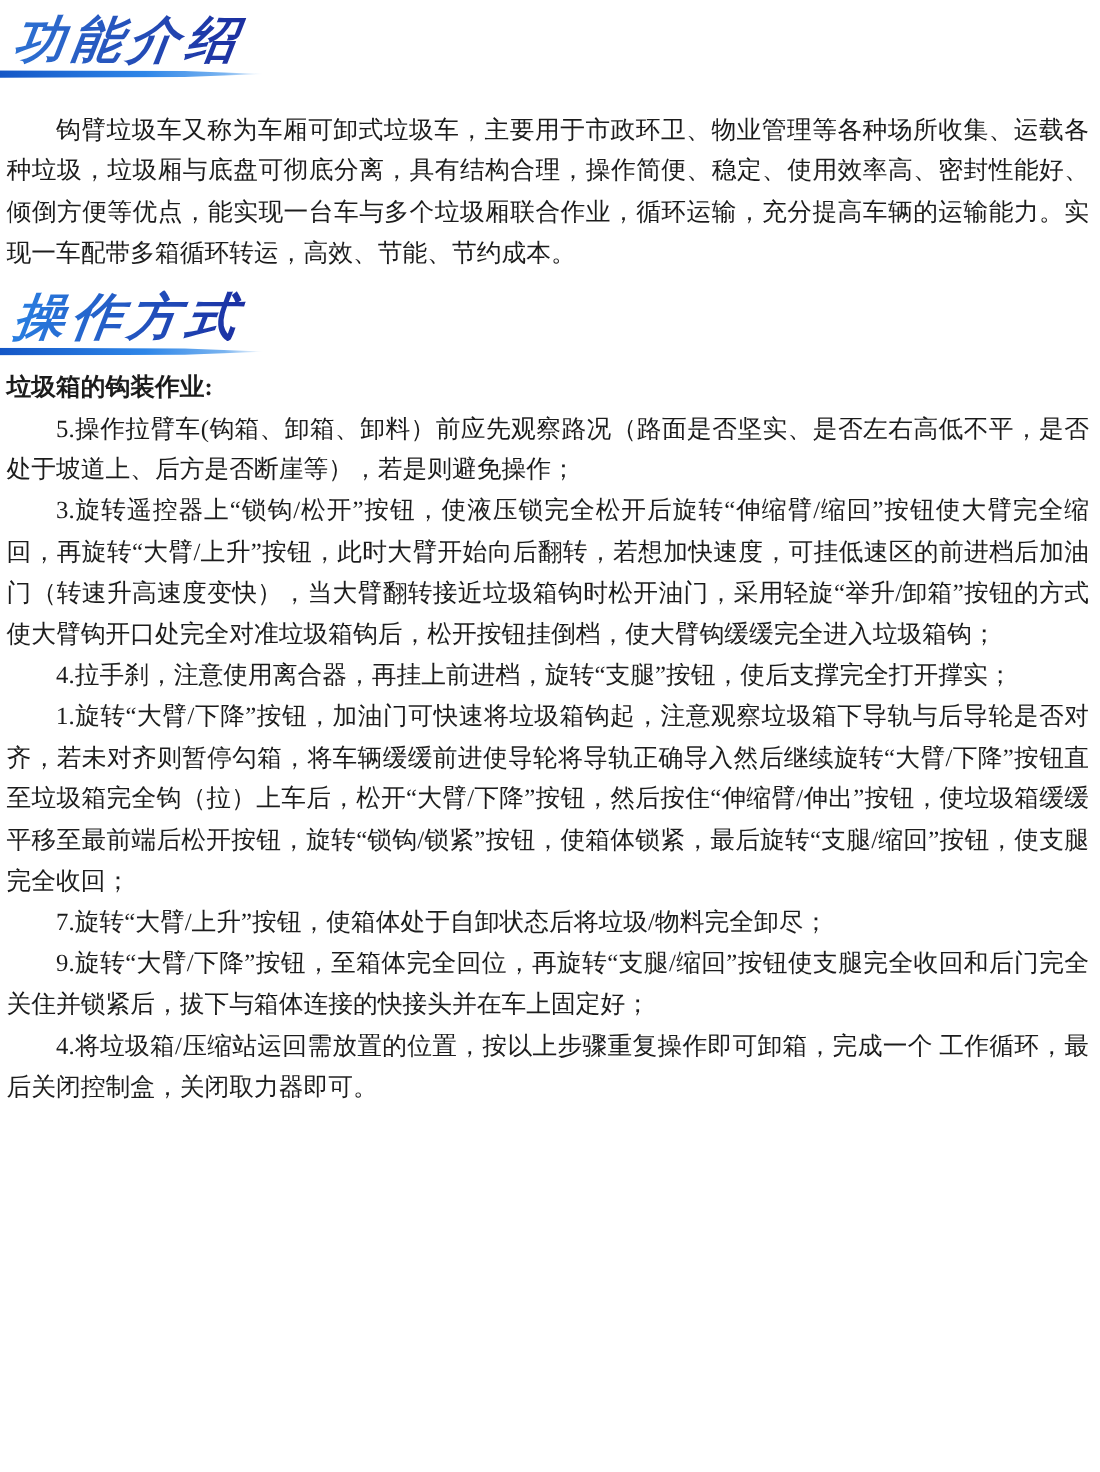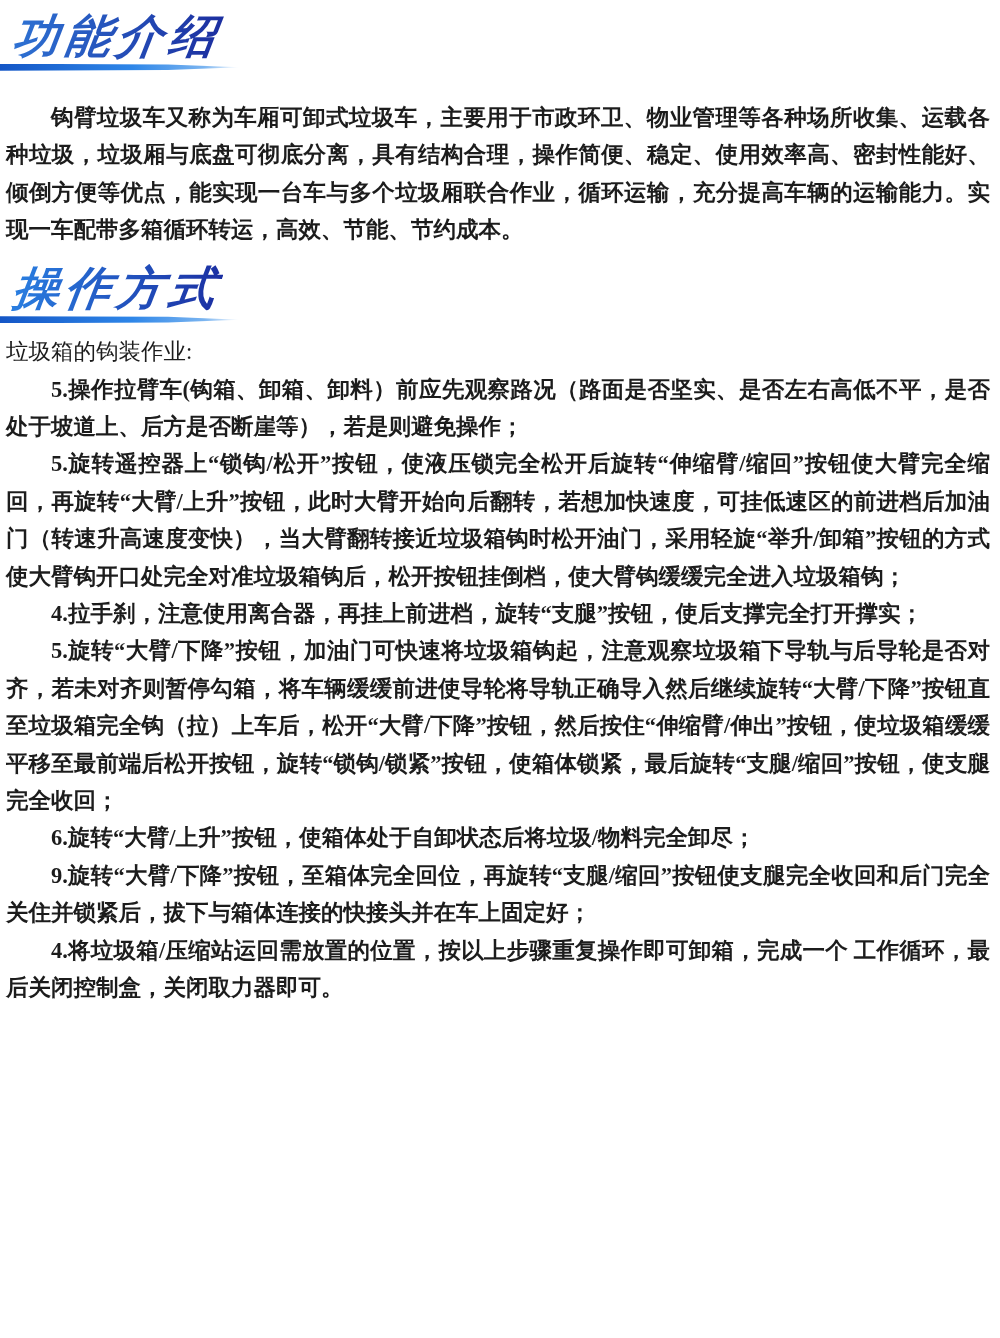--- a/index.html
+++ b/index.html
@@ -49,41 +49,41 @@
     margin:3px 0 0 -6px;
     background:linear-gradient(90deg,var(--bar-start) 0%,var(--bar-mid) 55%,var(--bar-end) 85%,rgba(122,180,240,0) 100%);
     clip-path:polygon(0 0,70% 10%,100% 50%,70% 90%,0 100%);
   }
   .para{
     margin:0;
     font-size:22.5px;
     line-height:37.4px;
     text-align:justify;
   }
-  .indent{text-indent:2em;font-weight:bold;}
+  .indent{text-indent:2em;}
   .lead{margin-top:28px;}
-  .intro{margin-top:10px;text-indent:0;}
+  .intro{margin-top:10px;text-indent:0;font-weight:bold;}
 </style>
 </head>
 <body>
 
 <div class="page">
 
   <div class="section">
     <h1 class="section-title t1">功能介绍</h1>
     <div class="title-bar"></div>
     <p class="para indent lead">钩臂垃圾车又称为车厢可卸式垃圾车，主要用于市政环卫、物业管理等各种场所收集、运载各种垃圾，垃圾厢与底盘可彻底分离，具有结构合理，操作简便、稳定、使用效率高、密封性能好、倾倒方便等优点，能实现一台车与多个垃圾厢联合作业，循环运输，充分提高车辆的运输能力。实现一车配带多箱循环转运，高效、节能、节约成本。</p>
   </div>
 
   <div class="section">
     <h1 class="section-title t2">操作方式</h1>
     <div class="title-bar"></div>
     <p class="para intro">垃圾箱的钩装作业:</p>
     <p class="para indent">5.操作拉臂车(钩箱、卸箱、卸料）前应先观察路况（路面是否坚实、是否左右高低不平，是否处于坡道上、后方是否断崖等），若是则避免操作；</p>
-    <p class="para indent">5.旋转遥控器上“锁钩/松开”按钮，使液压锁完全松开后旋转“伸缩臂/缩回”按钮使大臂完全缩回，再旋转“大臂/上升”按钮，此时大臂开始向后翻转，若想加快速度，可挂低速区的前进档后加油门（转速升高速度变快），当大臂翻转接近垃圾箱钩时松开油门，采用轻旋“举升/卸箱”按钮的方式使大臂钩开口处完全对准垃圾箱钩后，松开按钮挂倒档，使大臂钩缓缓完全进入垃圾箱钩；</p>
+    <p class="para indent">3.旋转遥控器上“锁钩/松开”按钮，使液压锁完全松开后旋转“伸缩臂/缩回”按钮使大臂完全缩回，再旋转“大臂/上升”按钮，此时大臂开始向后翻转，若想加快速度，可挂低速区的前进档后加油门（转速升高速度变快），当大臂翻转接近垃圾箱钩时松开油门，采用轻旋“举升/卸箱”按钮的方式使大臂钩开口处完全对准垃圾箱钩后，松开按钮挂倒档，使大臂钩缓缓完全进入垃圾箱钩；</p>
     <p class="para indent">4.拉手刹，注意使用离合器，再挂上前进档，旋转“支腿”按钮，使后支撑完全打开撑实；</p>
-    <p class="para indent">5.旋转“大臂/下降”按钮，加油门可快速将垃圾箱钩起，注意观察垃圾箱下导轨与后导轮是否对齐，若未对齐则暂停勾箱，将车辆缓缓前进使导轮将导轨正确导入然后继续旋转“大臂/下降”按钮直至垃圾箱完全钩（拉）上车后，松开“大臂/下降”按钮，然后按住“伸缩臂/伸出”按钮，使垃圾箱缓缓平移至最前端后松开按钮，旋转“锁钩/锁紧”按钮，使箱体锁紧，最后旋转“支腿/缩回”按钮，使支腿完全收回；</p>
-    <p class="para indent">6.旋转“大臂/上升”按钮，使箱体处于自卸状态后将垃圾/物料完全卸尽；</p>
+    <p class="para indent">1.旋转“大臂/下降”按钮，加油门可快速将垃圾箱钩起，注意观察垃圾箱下导轨与后导轮是否对齐，若未对齐则暂停勾箱，将车辆缓缓前进使导轮将导轨正确导入然后继续旋转“大臂/下降”按钮直至垃圾箱完全钩（拉）上车后，松开“大臂/下降”按钮，然后按住“伸缩臂/伸出”按钮，使垃圾箱缓缓平移至最前端后松开按钮，旋转“锁钩/锁紧”按钮，使箱体锁紧，最后旋转“支腿/缩回”按钮，使支腿完全收回；</p>
+    <p class="para indent">7.旋转“大臂/上升”按钮，使箱体处于自卸状态后将垃圾/物料完全卸尽；</p>
     <p class="para indent">9.旋转“大臂/下降”按钮，至箱体完全回位，再旋转“支腿/缩回”按钮使支腿完全收回和后门完全关住并锁紧后，拔下与箱体连接的快接头并在车上固定好；</p>
     <p class="para indent">4.将垃圾箱/压缩站运回需放置的位置，按以上步骤重复操作即可卸箱，完成一个 工作循环，最后关闭控制盒，关闭取力器即可。</p>
   </div>
 
 </div>
 
 </body></html>

